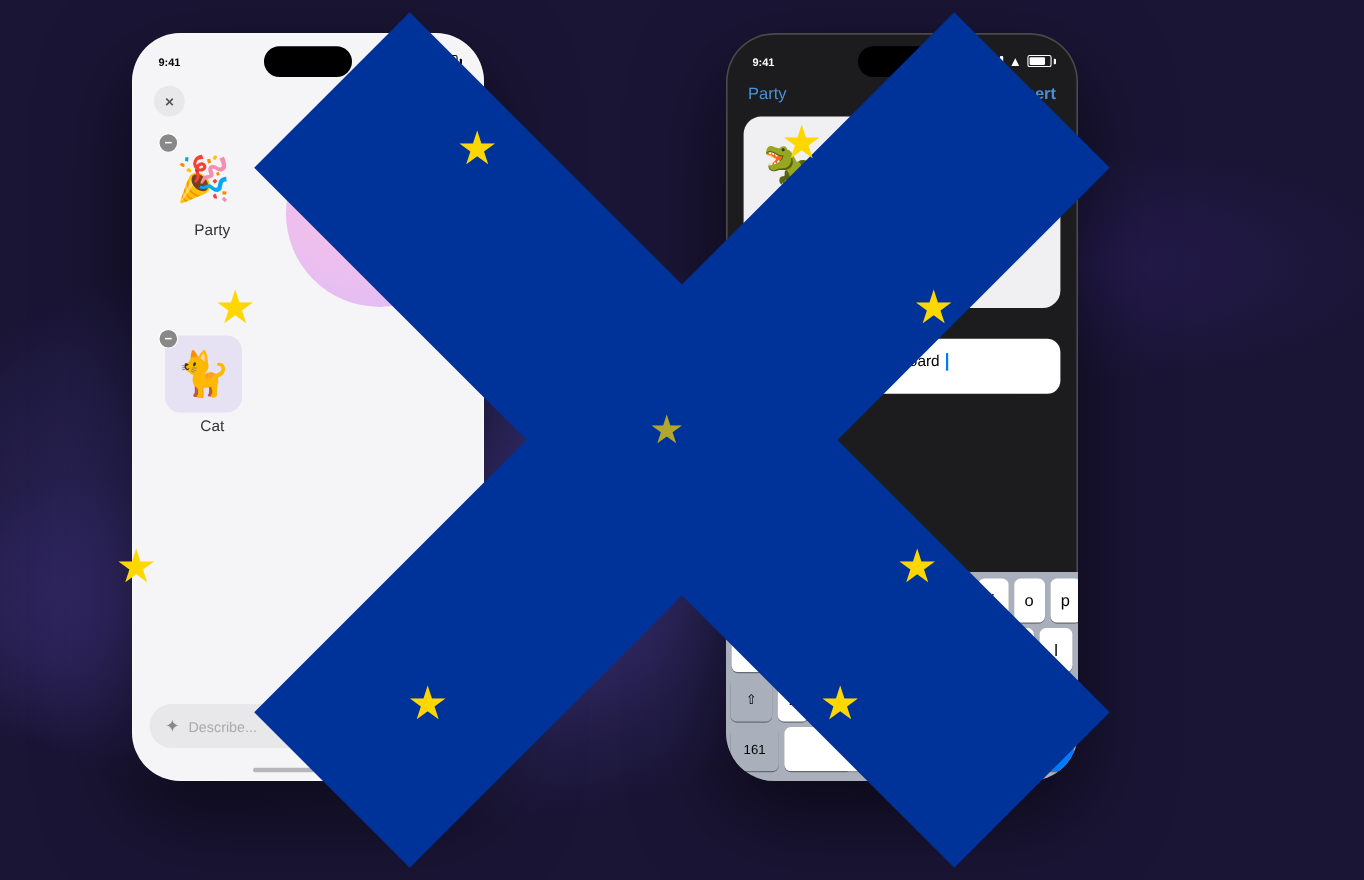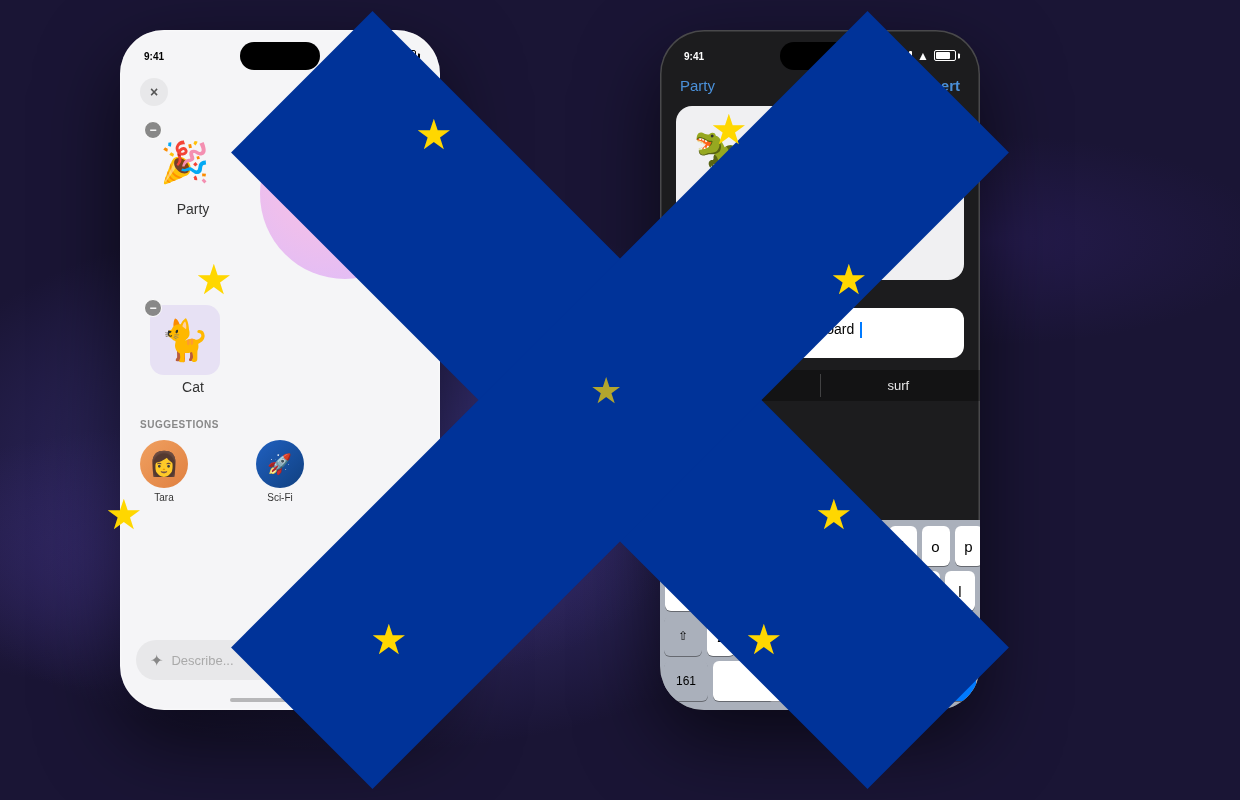--- a/index.html
+++ b/index.html
@@ -637,34 +637,20 @@
         <div class="sticker-pack">
           <div class="sticker-pack-img" style="background: rgba(200,180,240,0.3);">
             <span class="minus-badge">−</span>
             🐈
           </div>
           <span class="pack-name">Cat</span>
         </div>
       </div>
     </div>
 
-    <div class="suggestions-section">
-      <div class="suggestions-label">SUGGESTIONS</div>
-      <div class="suggestions-row">
-        <div class="suggestion-item">
-          <div class="suggestion-avatar">👩</div>
-          <span class="suggestion-label">Tara</span>
-        </div>
-        <div style="width:48px;height:48px;"></div>
-        <div class="suggestion-item">
-          <div class="suggestion-sci-fi">🚀</div>
-          <span class="suggestion-label">Sci-Fi</span>
-        </div>
-      </div>
-    </div>
 
     <div class="phone-left-bottom">
       <div class="describe-input">
         <span class="describe-icon">✦</span>
         <span class="describe-text">Describe...</span>
       </div>
       <div class="people-style-btn">
         <div class="people-icon-group">
           <div class="mini-avatar mini-avatar-1"></div>
           <div class="mini-avatar mini-avatar-2"></div>
@@ -710,25 +696,20 @@
     <div class="dots-indicator">
       <div class="dot active"></div>
       <div class="dot"></div>
     </div>
 
     <div class="text-input-area">
       <span class="input-text">aring a tutu on a surfboard</span>
       <span class="input-cursor"></span>
     </div>
 
-    <div class="autocomplete-row">
-      <span class="autocomplete-item">surface</span>
-      <div class="autocomplete-divider"></div>
-      <span class="autocomplete-item">surf</span>
-    </div>
 
     <div class="keyboard">
 
       <div class="keyboard-row">
         <div class="key">q</div>
         <div class="key">w</div>
         <div class="key">e</div>
         <div class="key">r</div>
         <div class="key">t</div>
         <div class="key">y</div>

